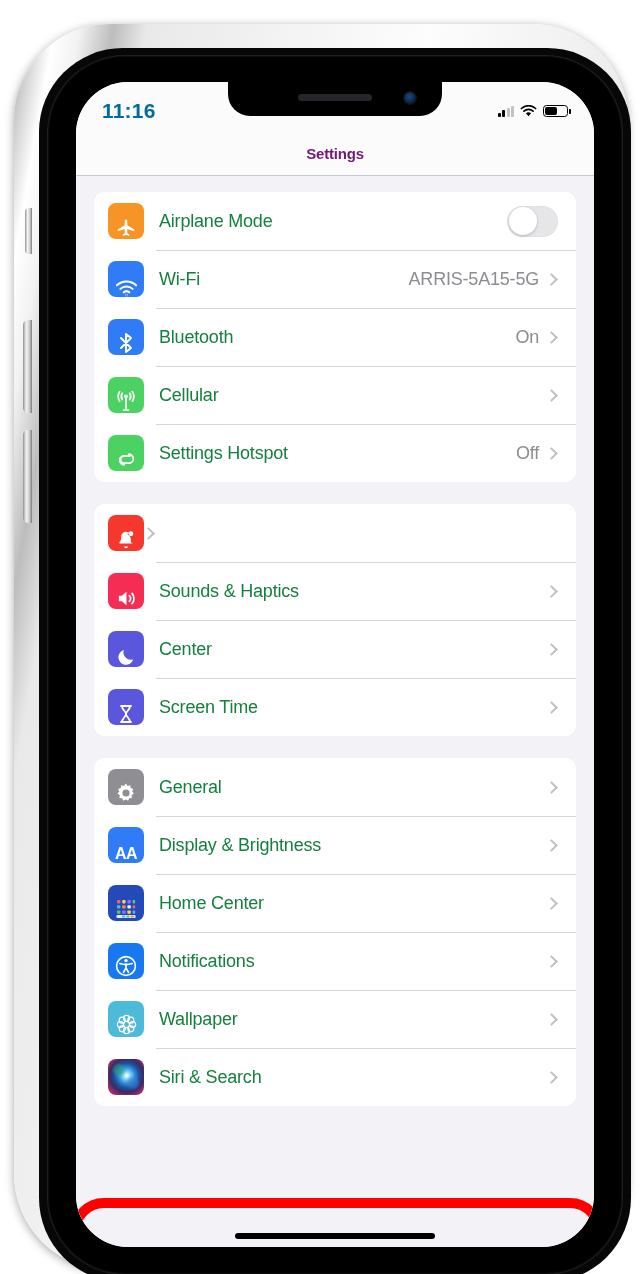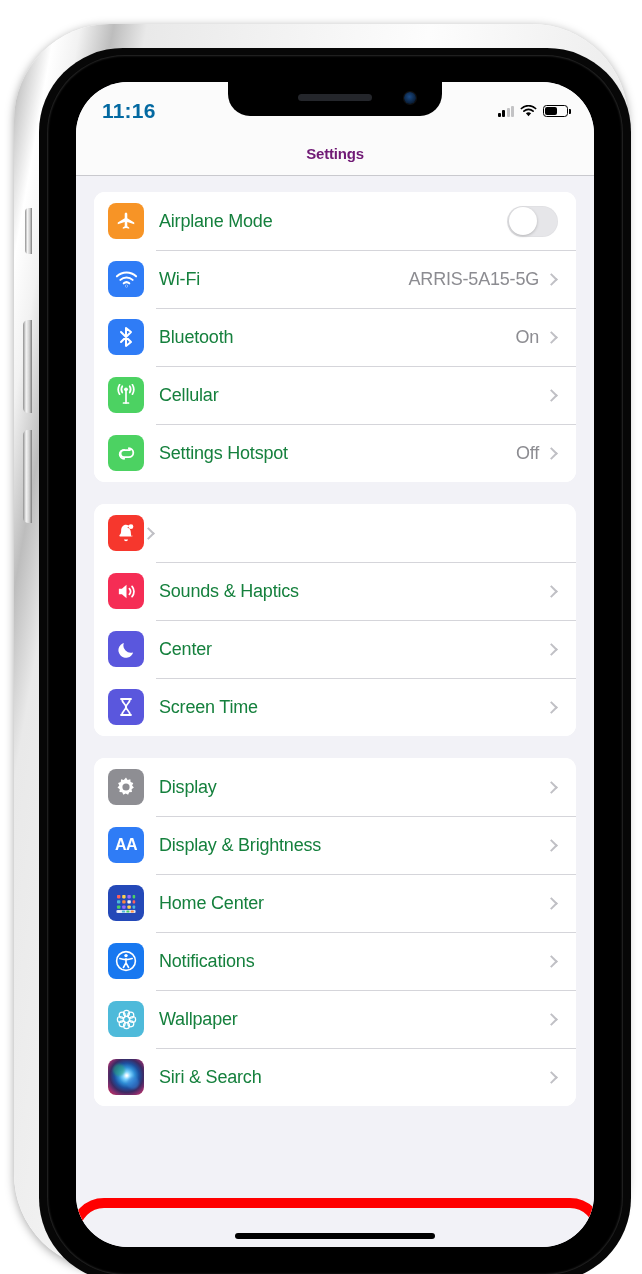--- a/index.html
+++ b/index.html
@@ -118,21 +118,21 @@
     display:flex; align-items:center;
     height:58px; padding-left:14px; position:relative;
     background:#fff;
   }
   .row + .row::before{
     content:""; position:absolute; left:62px; right:0; top:0;
     height:.5px; background:#d5d5da;
   }
   .icon-tile{
     width:36px; height:36px; border-radius:8px; flex:none;
-    display:flex; align-items:center; justify-content:center;
+    display:flex; align-items:flex-end; justify-content:center;
     color:#fff;
   }
   .row-label{
     flex:1; font-size:18px; color:#15803d; margin-left:15px;
     letter-spacing:-.2px; white-space:nowrap;
   }
   .row-value{
     font-size:18px; color:#8c8c91; margin-right:8px;
     letter-spacing:-.2px; white-space:nowrap;
   }
@@ -330,21 +330,21 @@
 
       <div class="group">
 
         <div class="row">
           <div class="icon-tile" style="background:#8e8e93">
             <svg width="24" height="24" viewBox="0 0 24 24" fill="#fff">
               <path d="M12 2.6 13.6 5l2.7-.8.3 2.8 2.7.9-1.2 2.5 1.8 2.2-2.3 1.6.4 2.8-2.8.2-1.1 2.6-2.4-1.4-2.4 1.4-1.1-2.6-2.8-.2.4-2.8-2.3-1.6 1.8-2.2-1.2-2.5 2.7-.9.3-2.8 2.7.8Z"></path>
               <circle cx="12" cy="12" r="3.6" fill="#8e8e93"></circle>
             </svg>
           </div>
-          <div class="row-label">Display</div>
+          <div class="row-label">General</div>
           <div class="chev"></div>
         </div>
 
 
         <div class="row">
           <div class="icon-tile" style="background:#2f7cf6">
             <span style="font-size:16px;font-weight:bold;color:#fff;letter-spacing:-.5px;">AA</span>
           </div>
           <div class="row-label">Display &amp; Brightness</div>
           <div class="chev"></div>

